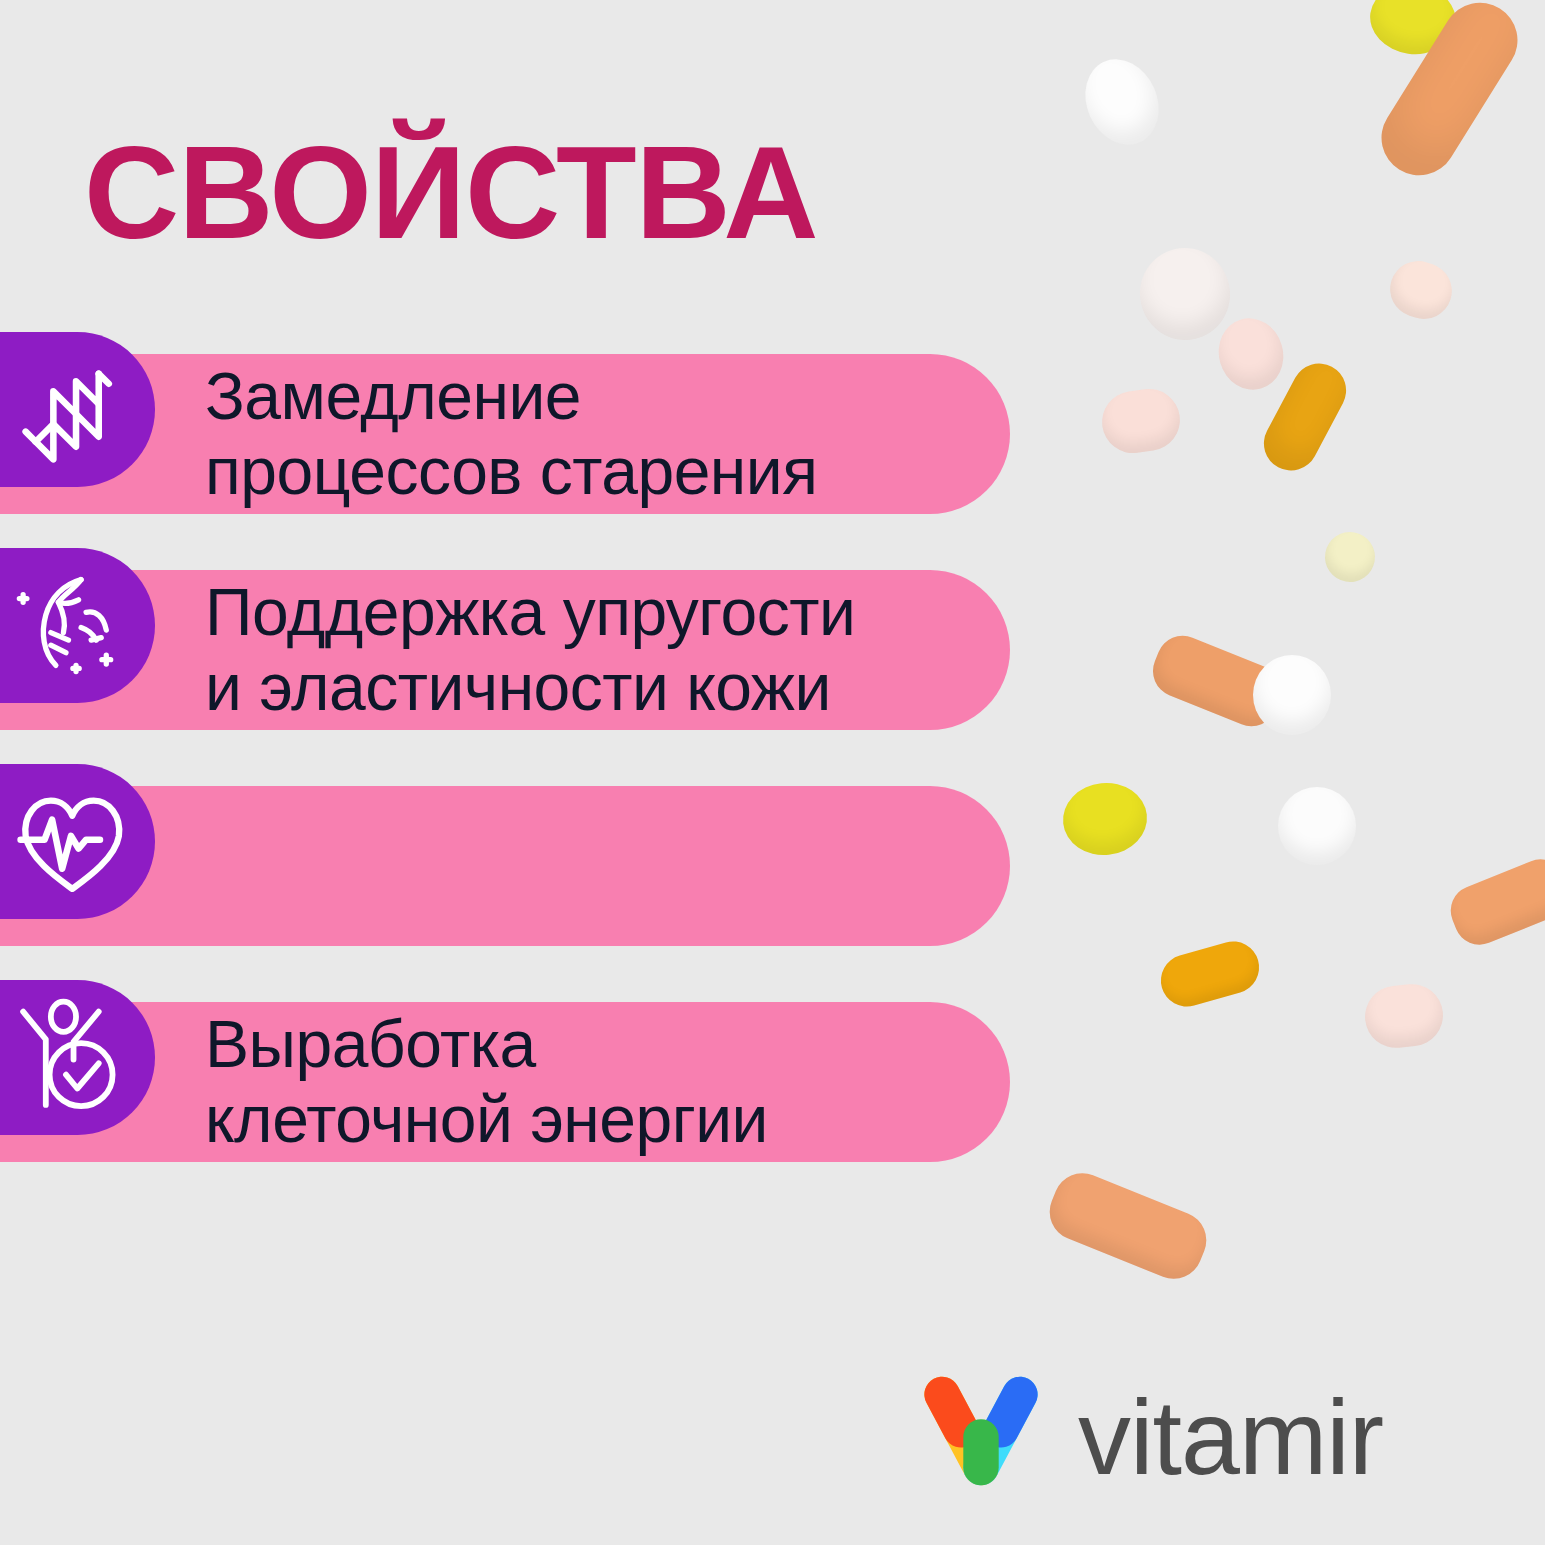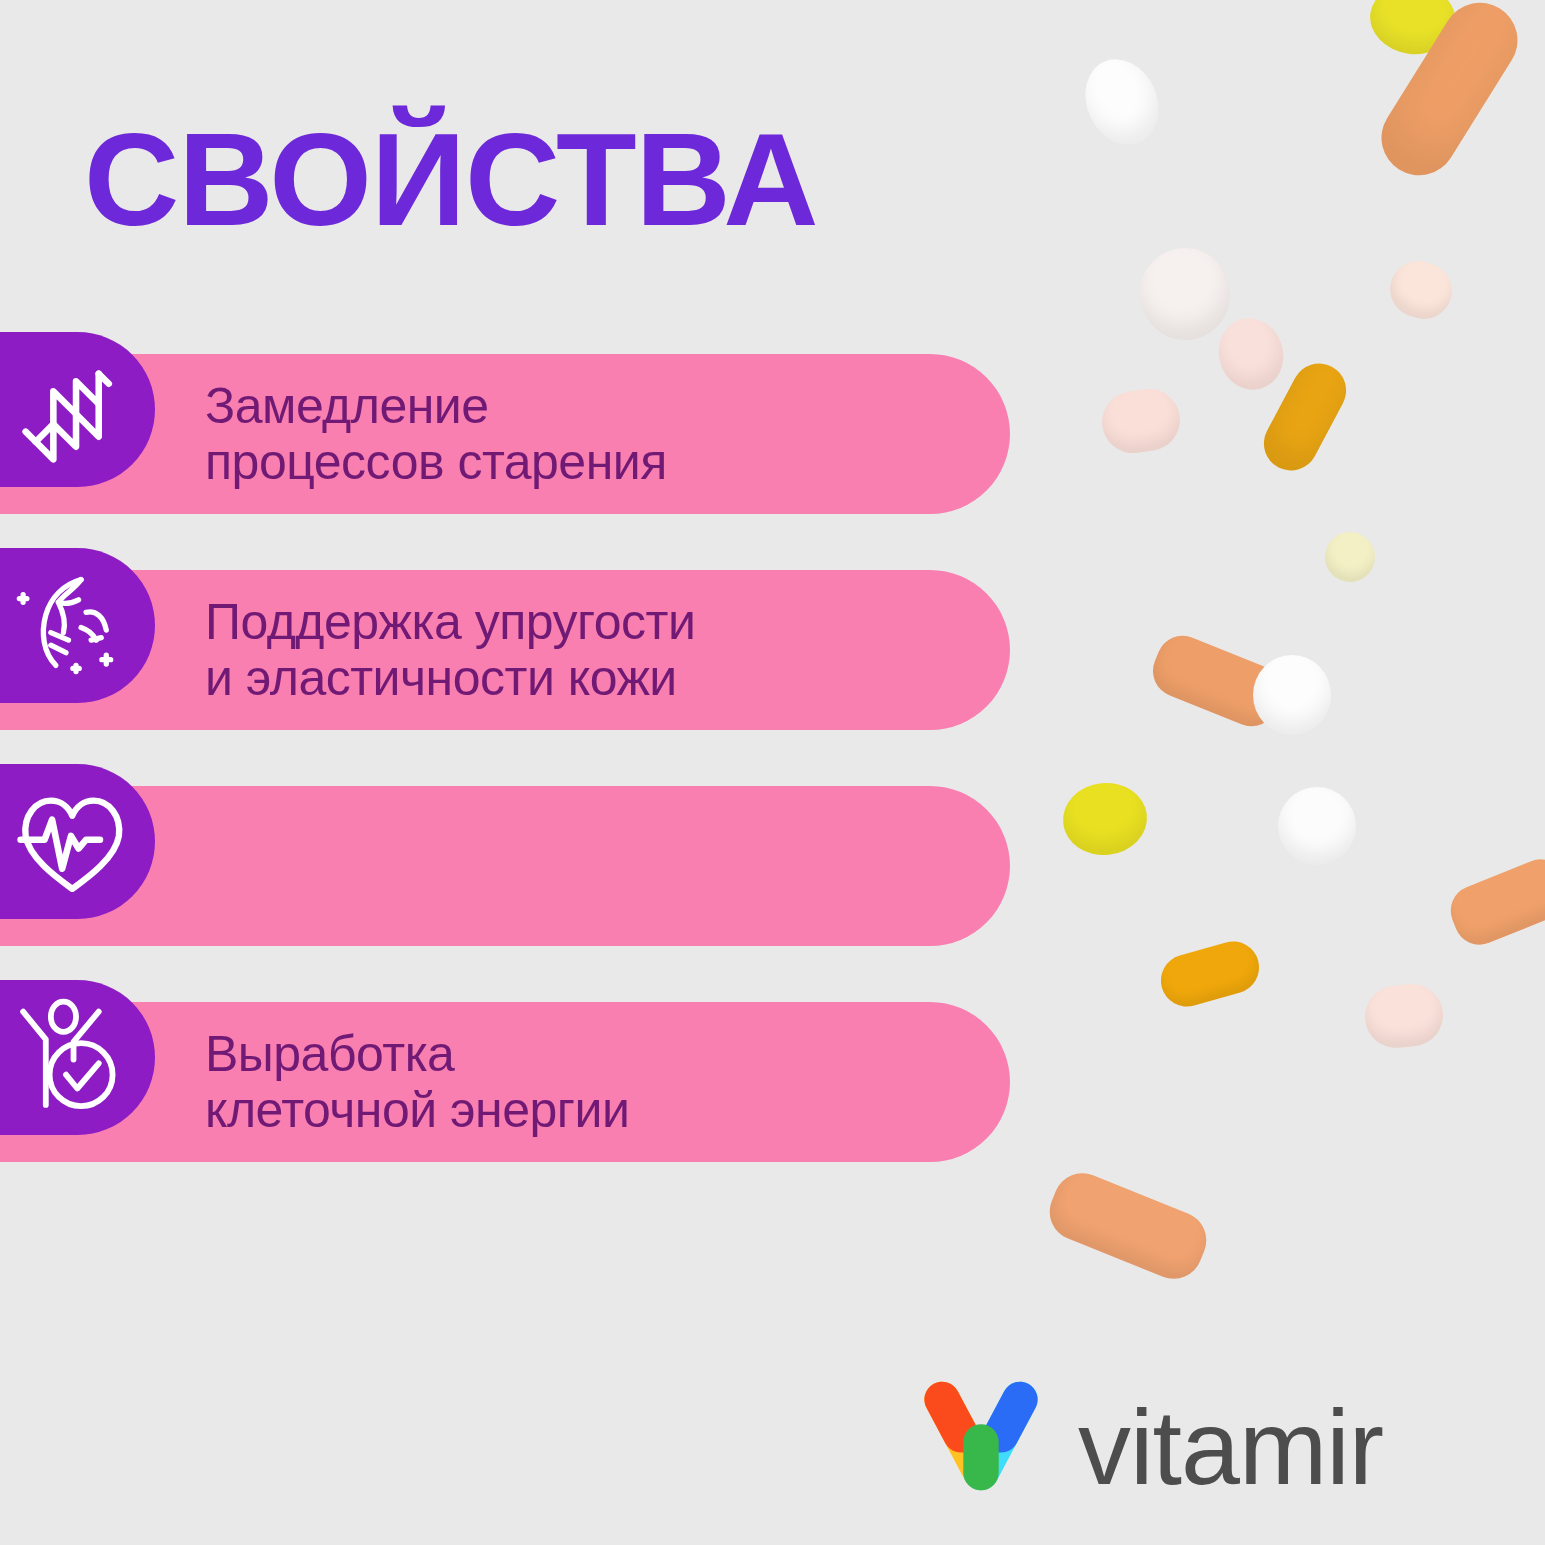--- a/index.html
+++ b/index.html
@@ -18,25 +18,25 @@
     width: 1545px;
     height: 1545px;
     background: #e9e9e9;
     overflow: hidden;
   }
 
   
   .page-title {
     position: absolute;
     left: 84px;
-    top: 114px;
+    top: 127px;
     font-size: 132px;
     font-weight: 700;
     letter-spacing: -1px;
-    color: #6d28d9;
+    color: #be185d;
     line-height: 1;
     white-space: nowrap;
   }
 
   
   .features {
     position: absolute;
     left: 0;
     top: 332px;
     width: 1030px;
@@ -74,22 +74,22 @@
   }
   .feature-text {
     position: absolute;
     left: 205px;
     top: 22px;
     width: 790px;
     height: 160px;
     display: flex;
     align-items: center;
     z-index: 3;
-    color: #701a75;
-    font-size: 50px;
+    color: #0f172a;
+    font-size: 66px;
     font-weight: 400;
     line-height: 1.13;
     letter-spacing: -0.5px;
     white-space: pre-line;
   }
 
   
   .logo {
     position: absolute;
     left: 922px;
@@ -101,21 +101,21 @@
   .logo-mark {
     width: 118px;
     height: 118px;
   }
   .logo-word {
     font-size: 106px;
     font-weight: 500;
     color: #4d4d4d;
     letter-spacing: -1px;
     line-height: 1;
-    margin-top: 22px;
+    margin-top: 12px;
   }
 
   
   .pills {
     position: absolute;
     left: 0;
     top: 0;
     width: 1545px;
     height: 1545px;
     pointer-events: none;

